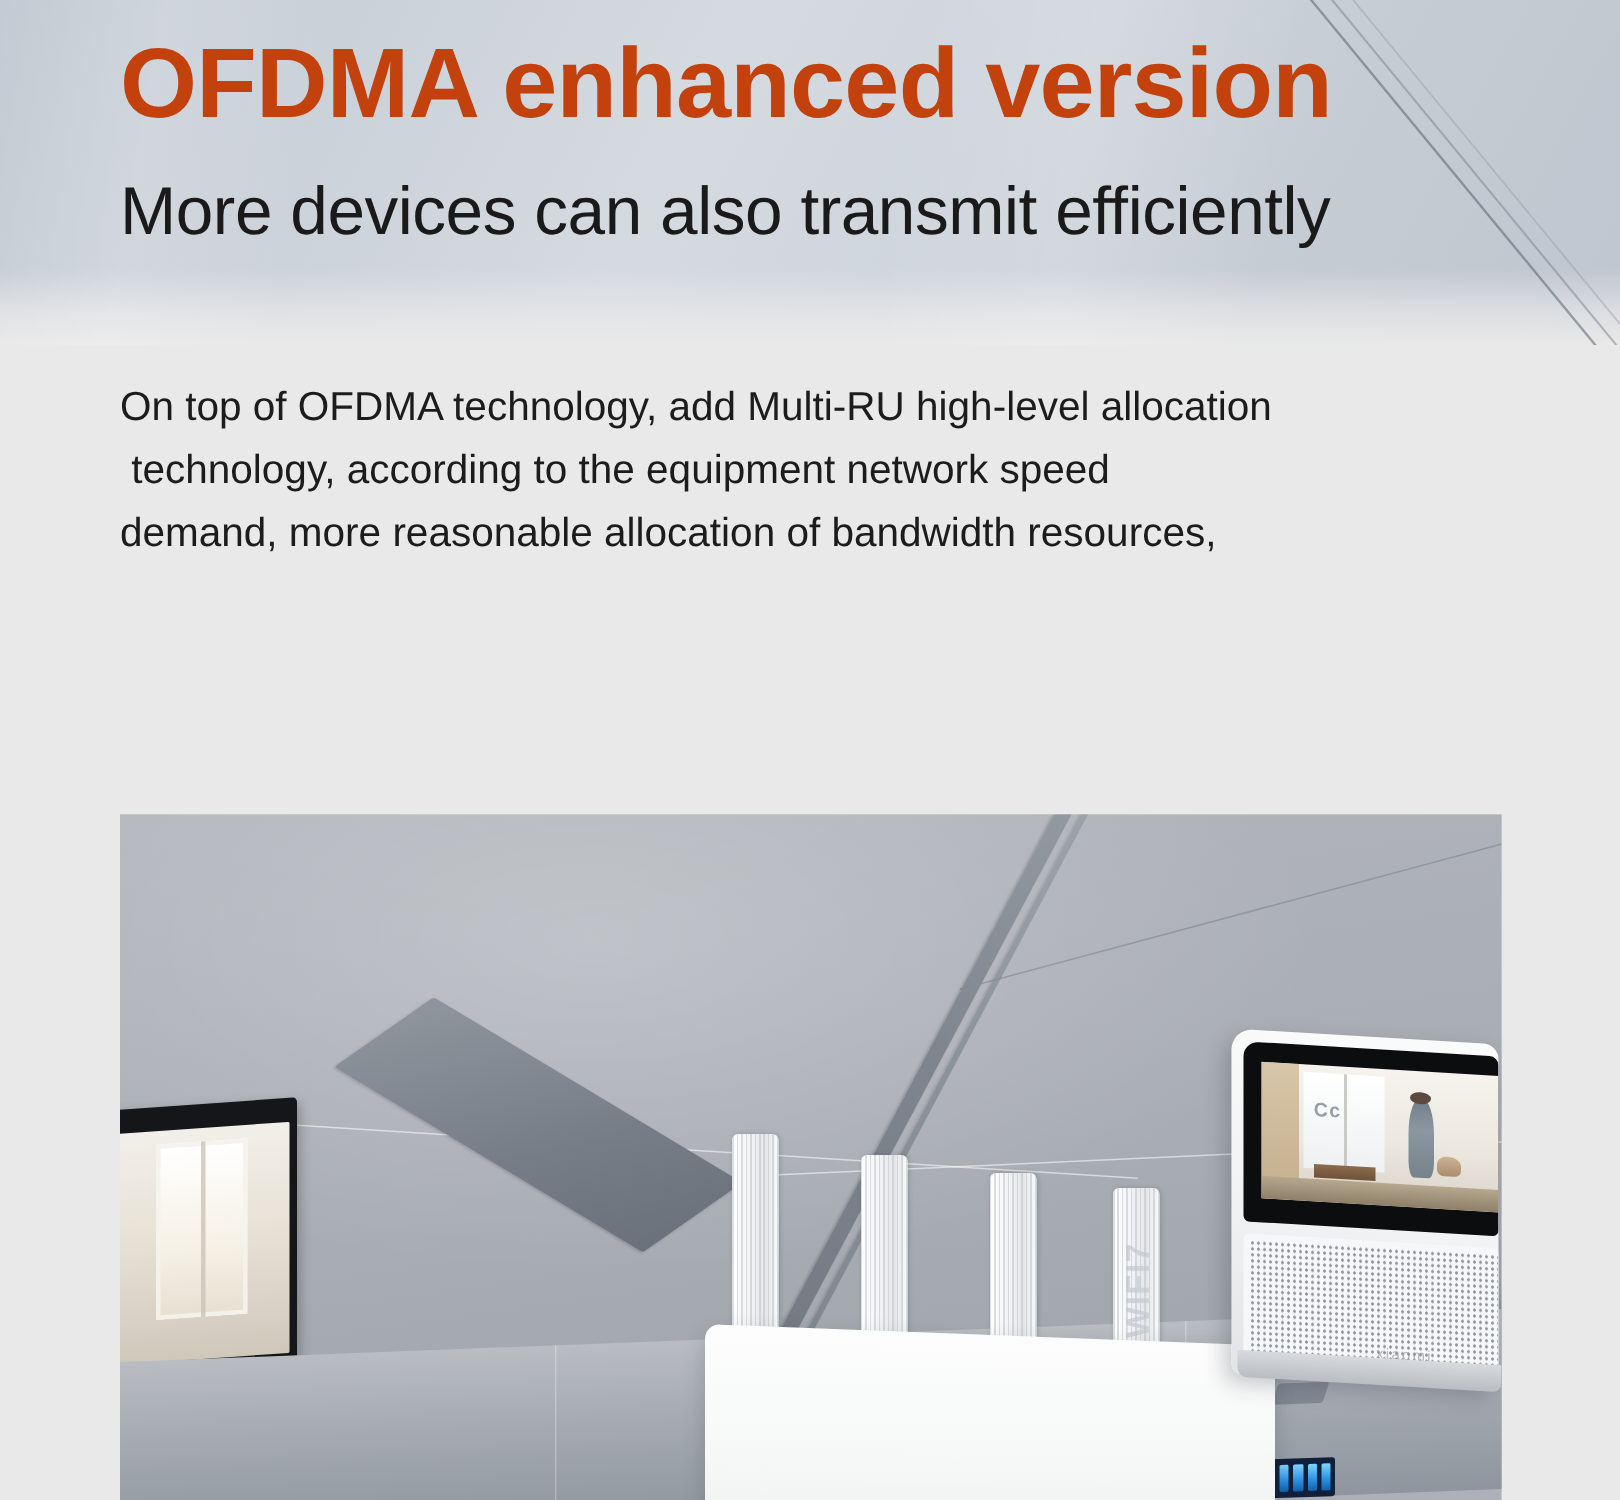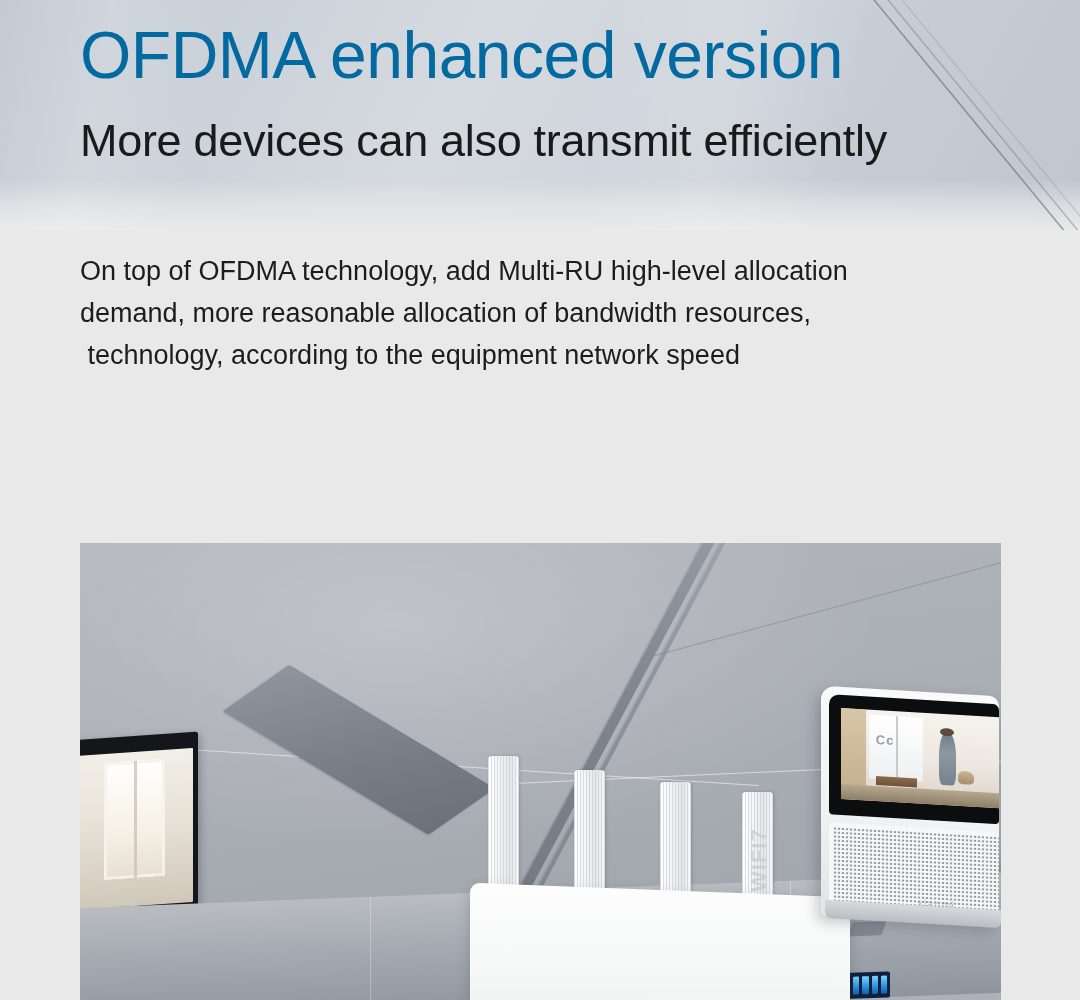--- a/index.html
+++ b/index.html
@@ -70,22 +70,22 @@
     pointer-events: none;
   }
   .hero-wires svg { display: block; width: 100%; height: 100%; }
 
   
   .headline {
     position: absolute;
     left: 80px; top: 22px;
     font-size: 66px;
     line-height: 1.0;
-    font-weight: 400;
-    color: #0369a1;
+    font-weight: 700;
+    color: #c2410c;
     letter-spacing: -0.5px;
     white-space: nowrap;
   }
 
   .subheadline {
     position: absolute;
     left: 80px; top: 118px;
     font-size: 45px;
     line-height: 1.0;
     font-weight: 400;
@@ -381,22 +381,22 @@
       </svg>
     </div>
   </div>
 
   <h1 class="headline">OFDMA enhanced version</h1>
 
   <h2 class="subheadline">More devices can also transmit efficiently</h2>
 
   <div class="body-copy">
     <span class="line">On top of OFDMA technology, add Multi-RU high-level allocation</span>
+    <span class="line"> technology, according to the equipment network speed</span>
     <span class="line">demand, more reasonable allocation of bandwidth resources,</span>
-    <span class="line"> technology, according to the equipment network speed</span>
   </div>
 
   <figure class="photo">
 
     <div class="wall"></div>
 
     <div class="seam" style="left:-20px; top:198px; width:700px; transform: rotate(3.6deg);"></div>
     <div class="seam" style="left:300px; top:246px; width:660px; transform: rotate(-2.6deg);"></div>
     <div class="seam dark" style="left:560px; top:116px; width:420px; transform: rotate(-15deg);"></div>
 

